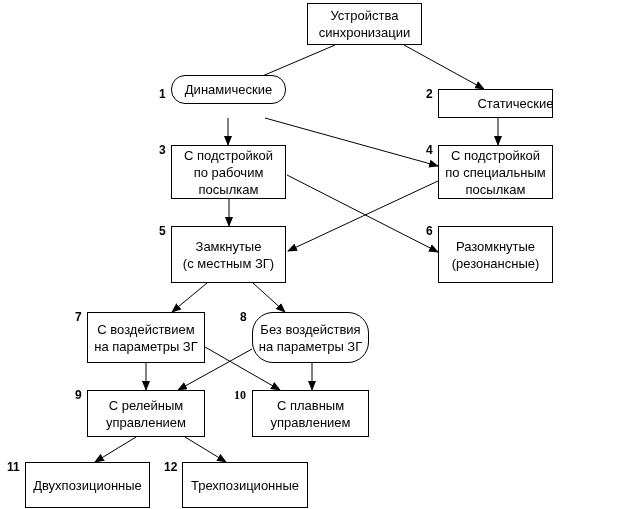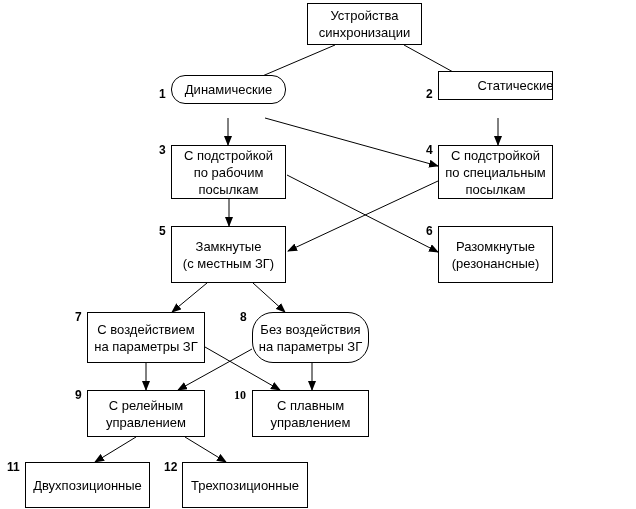--- a/index.html
+++ b/index.html
@@ -35,21 +35,21 @@
       <line x1="205" y1="347" x2="280" y2="390" stroke="#000" stroke-width="1" marker-end="url(#arrow)"></line>
       <line x1="252" y1="349" x2="178" y2="390" stroke="#000" stroke-width="1" marker-end="url(#arrow)"></line>
       <line x1="312" y1="362" x2="312" y2="390" stroke="#000" stroke-width="1" marker-end="url(#arrow)"></line>
       <line x1="136" y1="437" x2="95" y2="462" stroke="#000" stroke-width="1" marker-end="url(#arrow)"></line>
       <line x1="185" y1="437" x2="226" y2="462" stroke="#000" stroke-width="1" marker-end="url(#arrow)"></line>
     </svg>
 
   <div class="node" id="node-root" style="left: 307px; top: 3px; width: 115px; height: 42px;">Устройства
 синхронизации</div>
   <div class="node" id="node-n1" style="left: 171px; top: 75px; width: 115px; height: 29px; border-radius: 14px;">Динамические</div>
-  <div class="node" id="node-n2" style="left: 438px; top: 71px; width: 115px; height: 29px; padding-left: 40px;">Статические</div>
+  <div class="node" id="node-n2" style="left: 438px; top: 89px; width: 115px; height: 29px; padding-left: 40px;">Статические</div>
   <div class="node" id="node-n3" style="left: 171px; top: 145px; width: 115px; height: 54px;">С подстройкой
 по рабочим
 посылкам</div>
   <div class="node" id="node-n4" style="left: 438px; top: 145px; width: 115px; height: 54px;">С подстройкой
 по специальным
 посылкам</div>
   <div class="node" id="node-n5" style="left: 171px; top: 226px; width: 115px; height: 57px;">Замкнутые
 (с местным ЗГ)</div>
   <div class="node" id="node-n6" style="left: 438px; top: 226px; width: 115px; height: 57px;">Разомкнутые
 (резонансные)</div>

